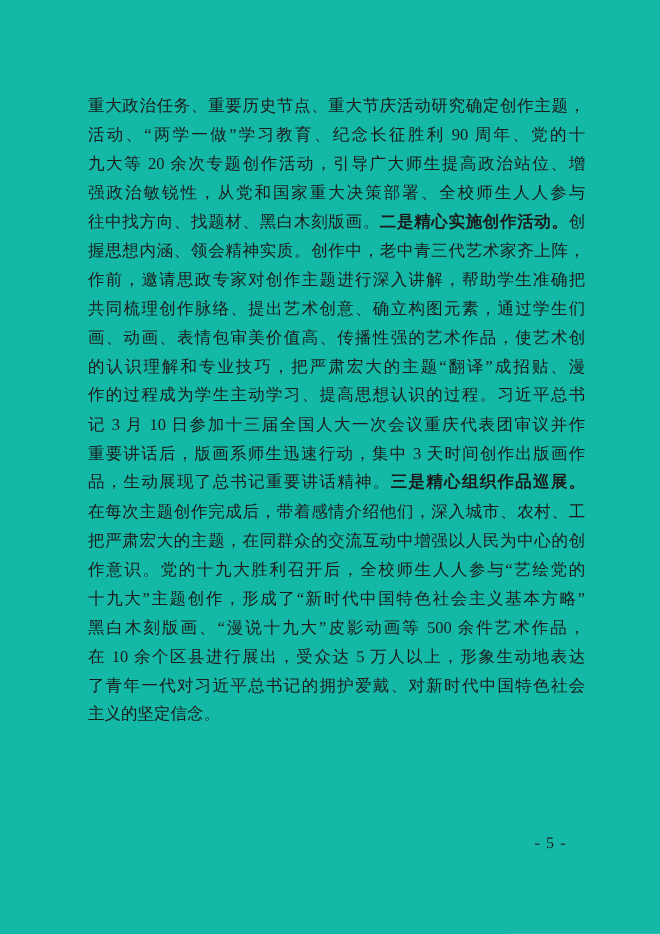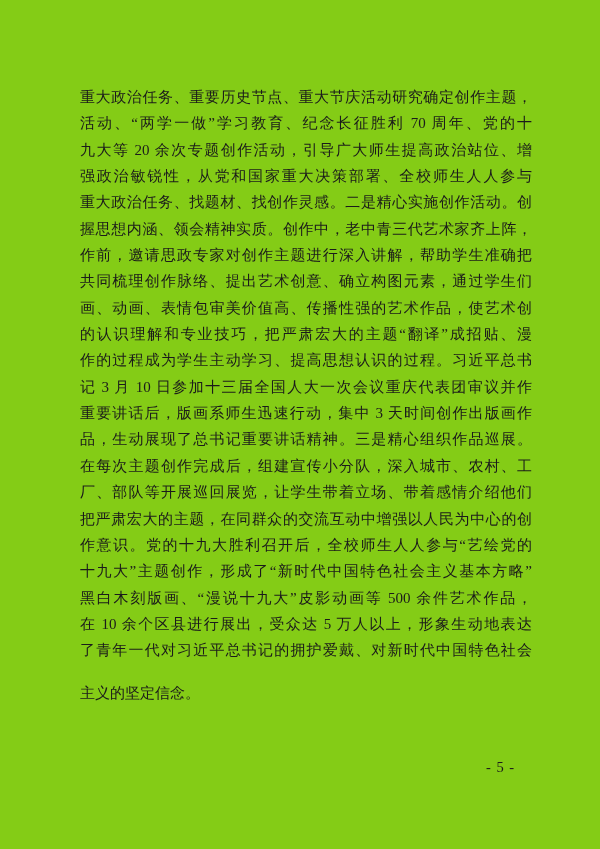--- a/index.html
+++ b/index.html
@@ -26,57 +26,55 @@
     font-size: 15px;
     line-height: 26.35px;
     height: 26.35px;
     overflow: hidden;
     text-align: justify;
     text-align-last: justify;
     text-justify: inter-character;
   }
   .line.last {
     text-align-last: left;
-    margin-top: 16px;
   }
   .bold {
-    font-weight: normal;
+    font-weight: bold;
   }
   .page-number {
     position: absolute;
     top: 757px;
     left: 486px;
     font-size: 14.5px;
     line-height: 20px;
     color: #1b1b1b;
     letter-spacing: 1px;
     white-space: pre;
   }
 </style>
 </head>
 <body>
 
-<div class="page" style="background: #84cc16; color: rgb(27, 27, 27);">
+<div class="page" style="background: #14b8a6; color: rgb(27, 27, 27);">
   <div class="text-block">
       <div class="line"><span>重大政治任务、重要历史节点、重大节庆活动研究确定创作主题，</span></div>
-      <div class="line"><span>活动、“两学一做”学习教育、纪念长征胜利 70 周年、党的十</span></div>
+      <div class="line"><span>活动、“两学一做”学习教育、纪念长征胜利 90 周年、党的十</span></div>
       <div class="line"><span>九大等 20 余次专题创作活动，引导广大师生提高政治站位、增</span></div>
       <div class="line"><span>强政治敏锐性，从党和国家重大决策部署、全校师生人人参与</span></div>
-      <div class="line"><span>重大政治任务、找题材、找创作灵感。</span><span class="bold">二是精心实施创作活动。</span><span>创</span></div>
+      <div class="line"><span>往中找方向、找题材、黑白木刻版画。</span><span class="bold">二是精心实施创作活动。</span><span>创</span></div>
       <div class="line"><span>握思想内涵、领会精神实质。创作中，老中青三代艺术家齐上阵，</span></div>
       <div class="line"><span>作前，邀请思政专家对创作主题进行深入讲解，帮助学生准确把</span></div>
       <div class="line"><span>共同梳理创作脉络、提出艺术创意、确立构图元素，通过学生们</span></div>
       <div class="line"><span>画、动画、表情包审美价值高、传播性强的艺术作品，使艺术创</span></div>
       <div class="line"><span>的认识理解和专业技巧，把严肃宏大的主题“翻译”成招贴、漫</span></div>
       <div class="line"><span>作的过程成为学生主动学习、提高思想认识的过程。习近平总书</span></div>
       <div class="line"><span>记 3 月 10 日参加十三届全国人大一次会议重庆代表团审议并作</span></div>
       <div class="line"><span>重要讲话后，版画系师生迅速行动，集中 3 天时间创作出版画作</span></div>
       <div class="line"><span>品，生动展现了总书记重要讲话精神。</span><span class="bold">三是精心组织作品巡展。</span></div>
-      <div class="line"><span>在每次主题创作完成后，组建宣传小分队，深入城市、农村、工</span></div>
-      <div class="line"><span>厂、部队等开展巡回展览，让学生带着立场、带着感情介绍他们</span></div>
+      <div class="line"><span>在每次主题创作完成后，带着感情介绍他们，深入城市、农村、工</span></div>
       <div class="line"><span>把严肃宏大的主题，在同群众的交流互动中增强以人民为中心的创</span></div>
       <div class="line"><span>作意识。党的十九大胜利召开后，全校师生人人参与“艺绘党的</span></div>
       <div class="line"><span>十九大”主题创作，形成了“新时代中国特色社会主义基本方略”</span></div>
       <div class="line"><span>黑白木刻版画、“漫说十九大”皮影动画等 500 余件艺术作品，</span></div>
       <div class="line"><span>在 10 余个区县进行展出，受众达 5 万人以上，形象生动地表达</span></div>
       <div class="line"><span>了青年一代对习近平总书记的拥护爱戴、对新时代中国特色社会</span></div>
       <div class="line last"><span>主义的坚定信念。</span></div>
     </div>
   <div class="page-number">- 5 -</div>
 </div>

